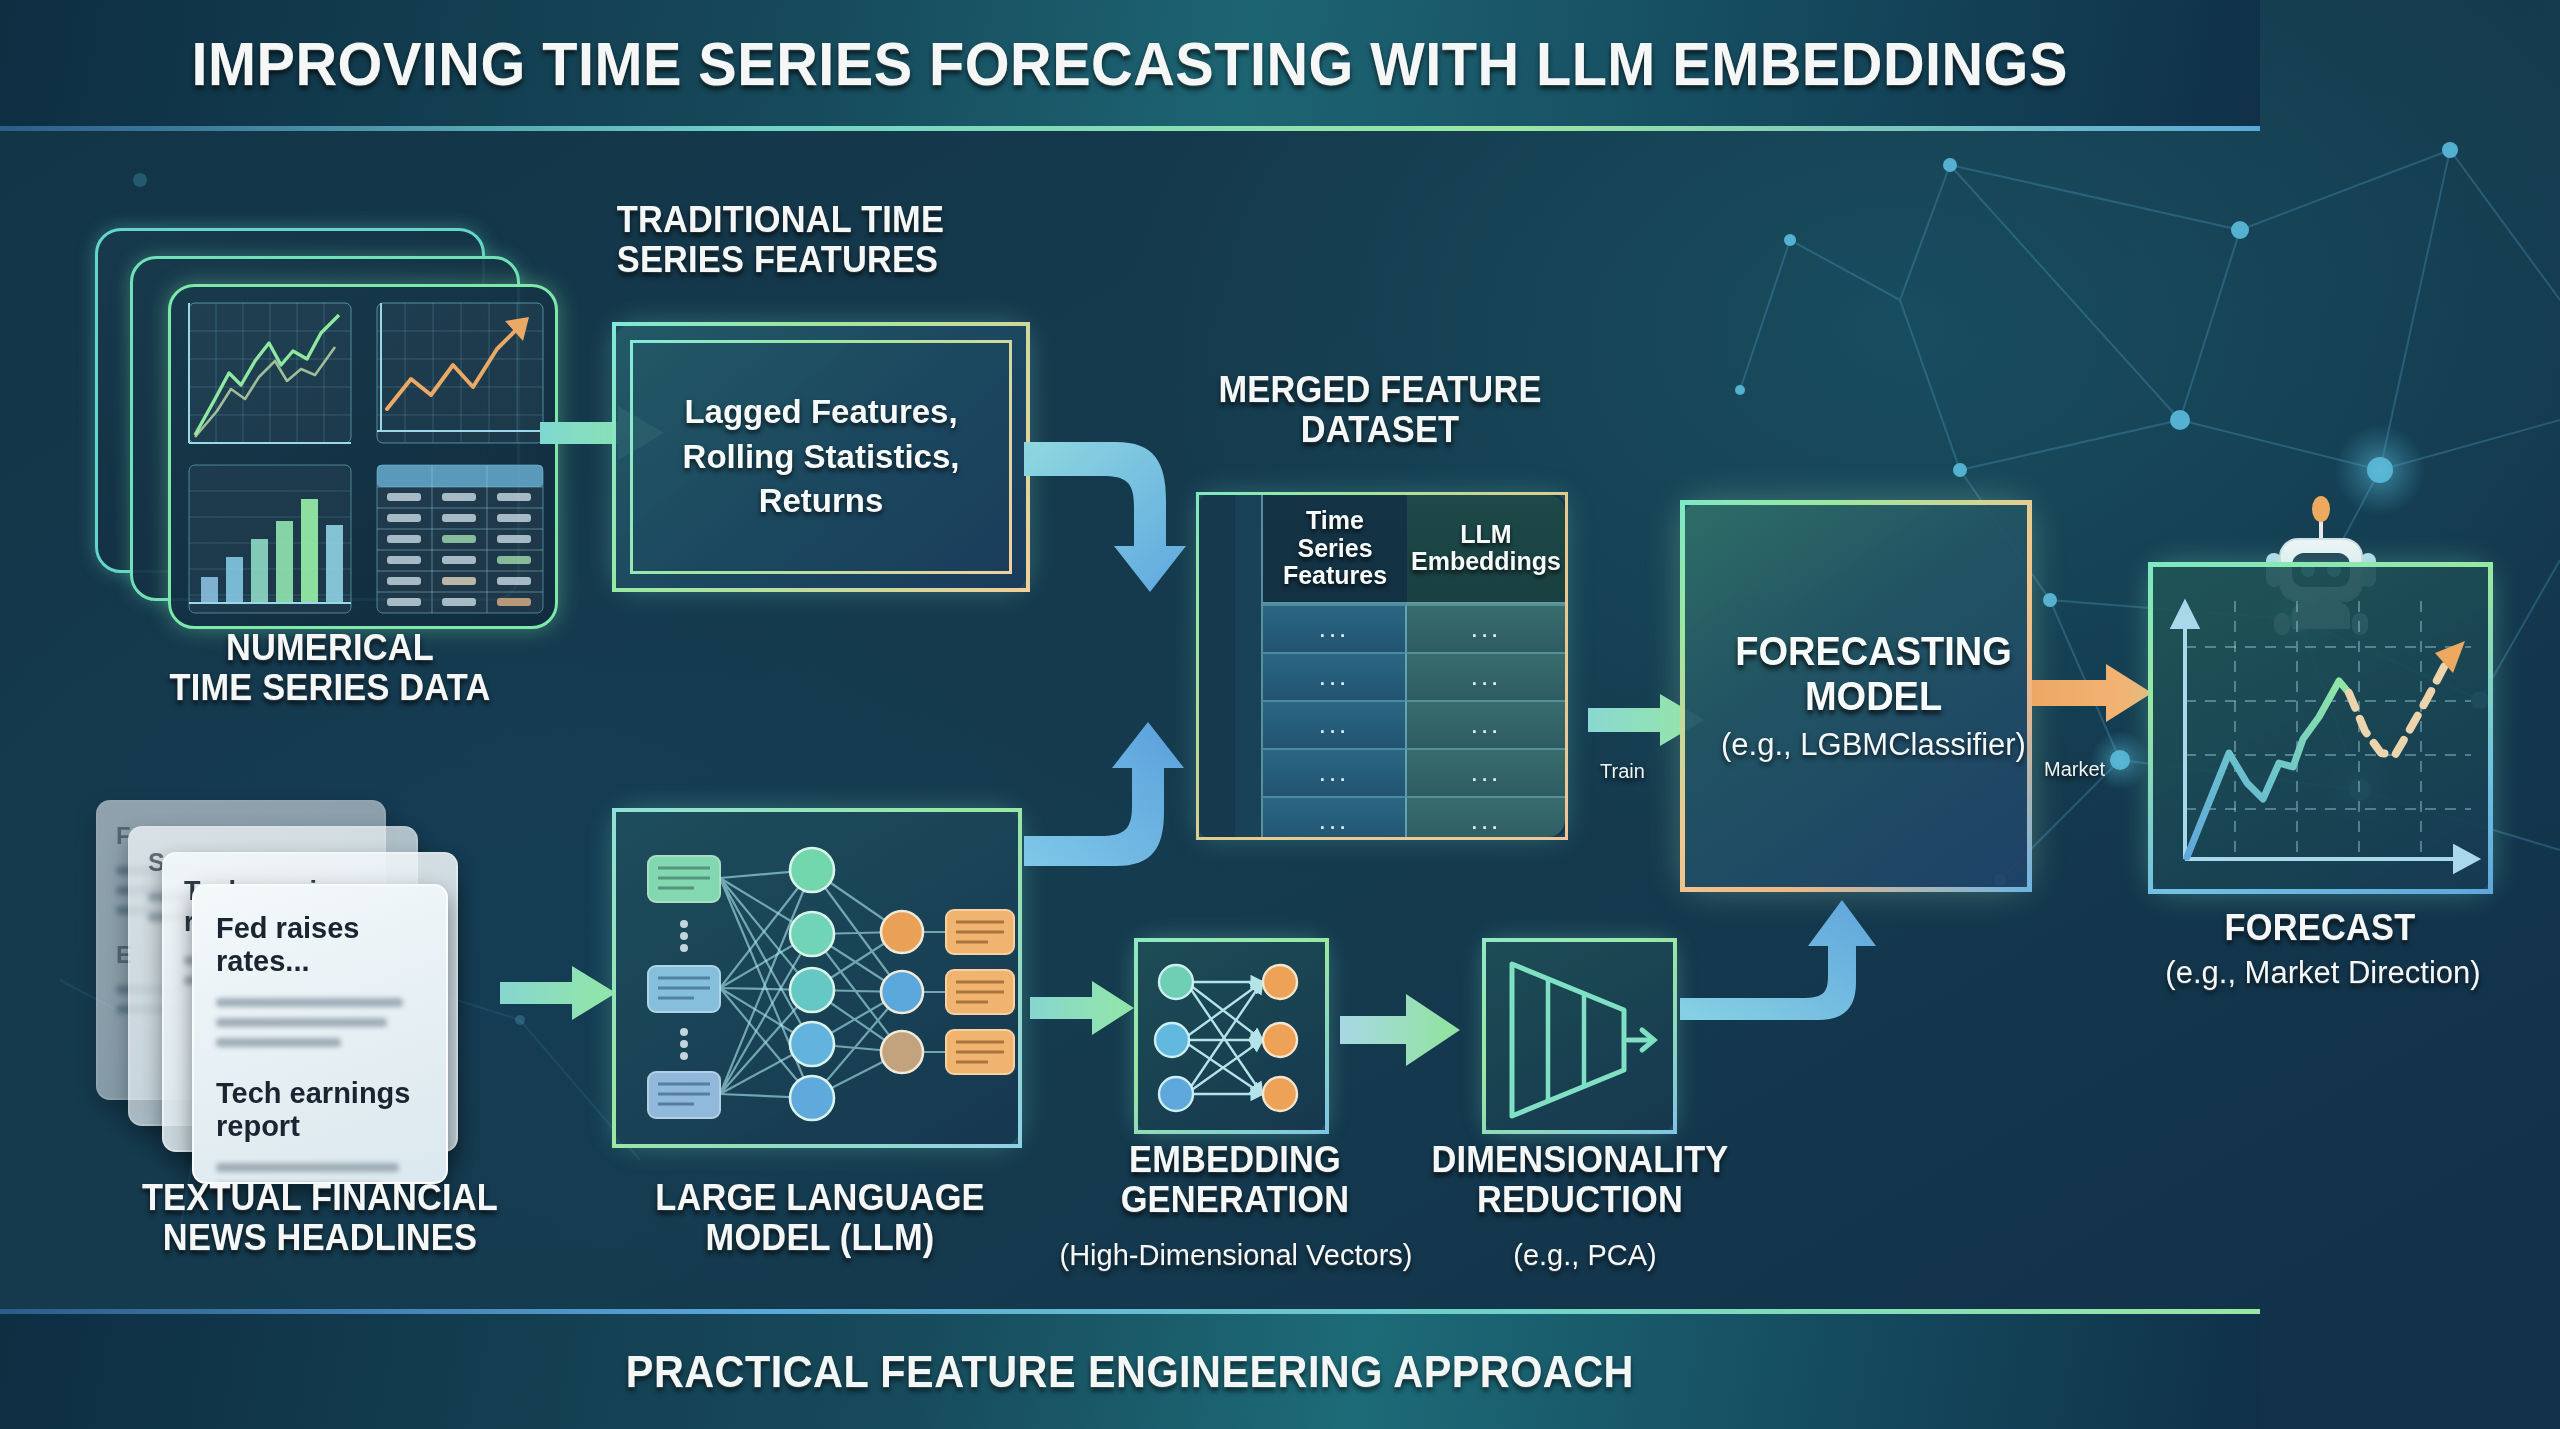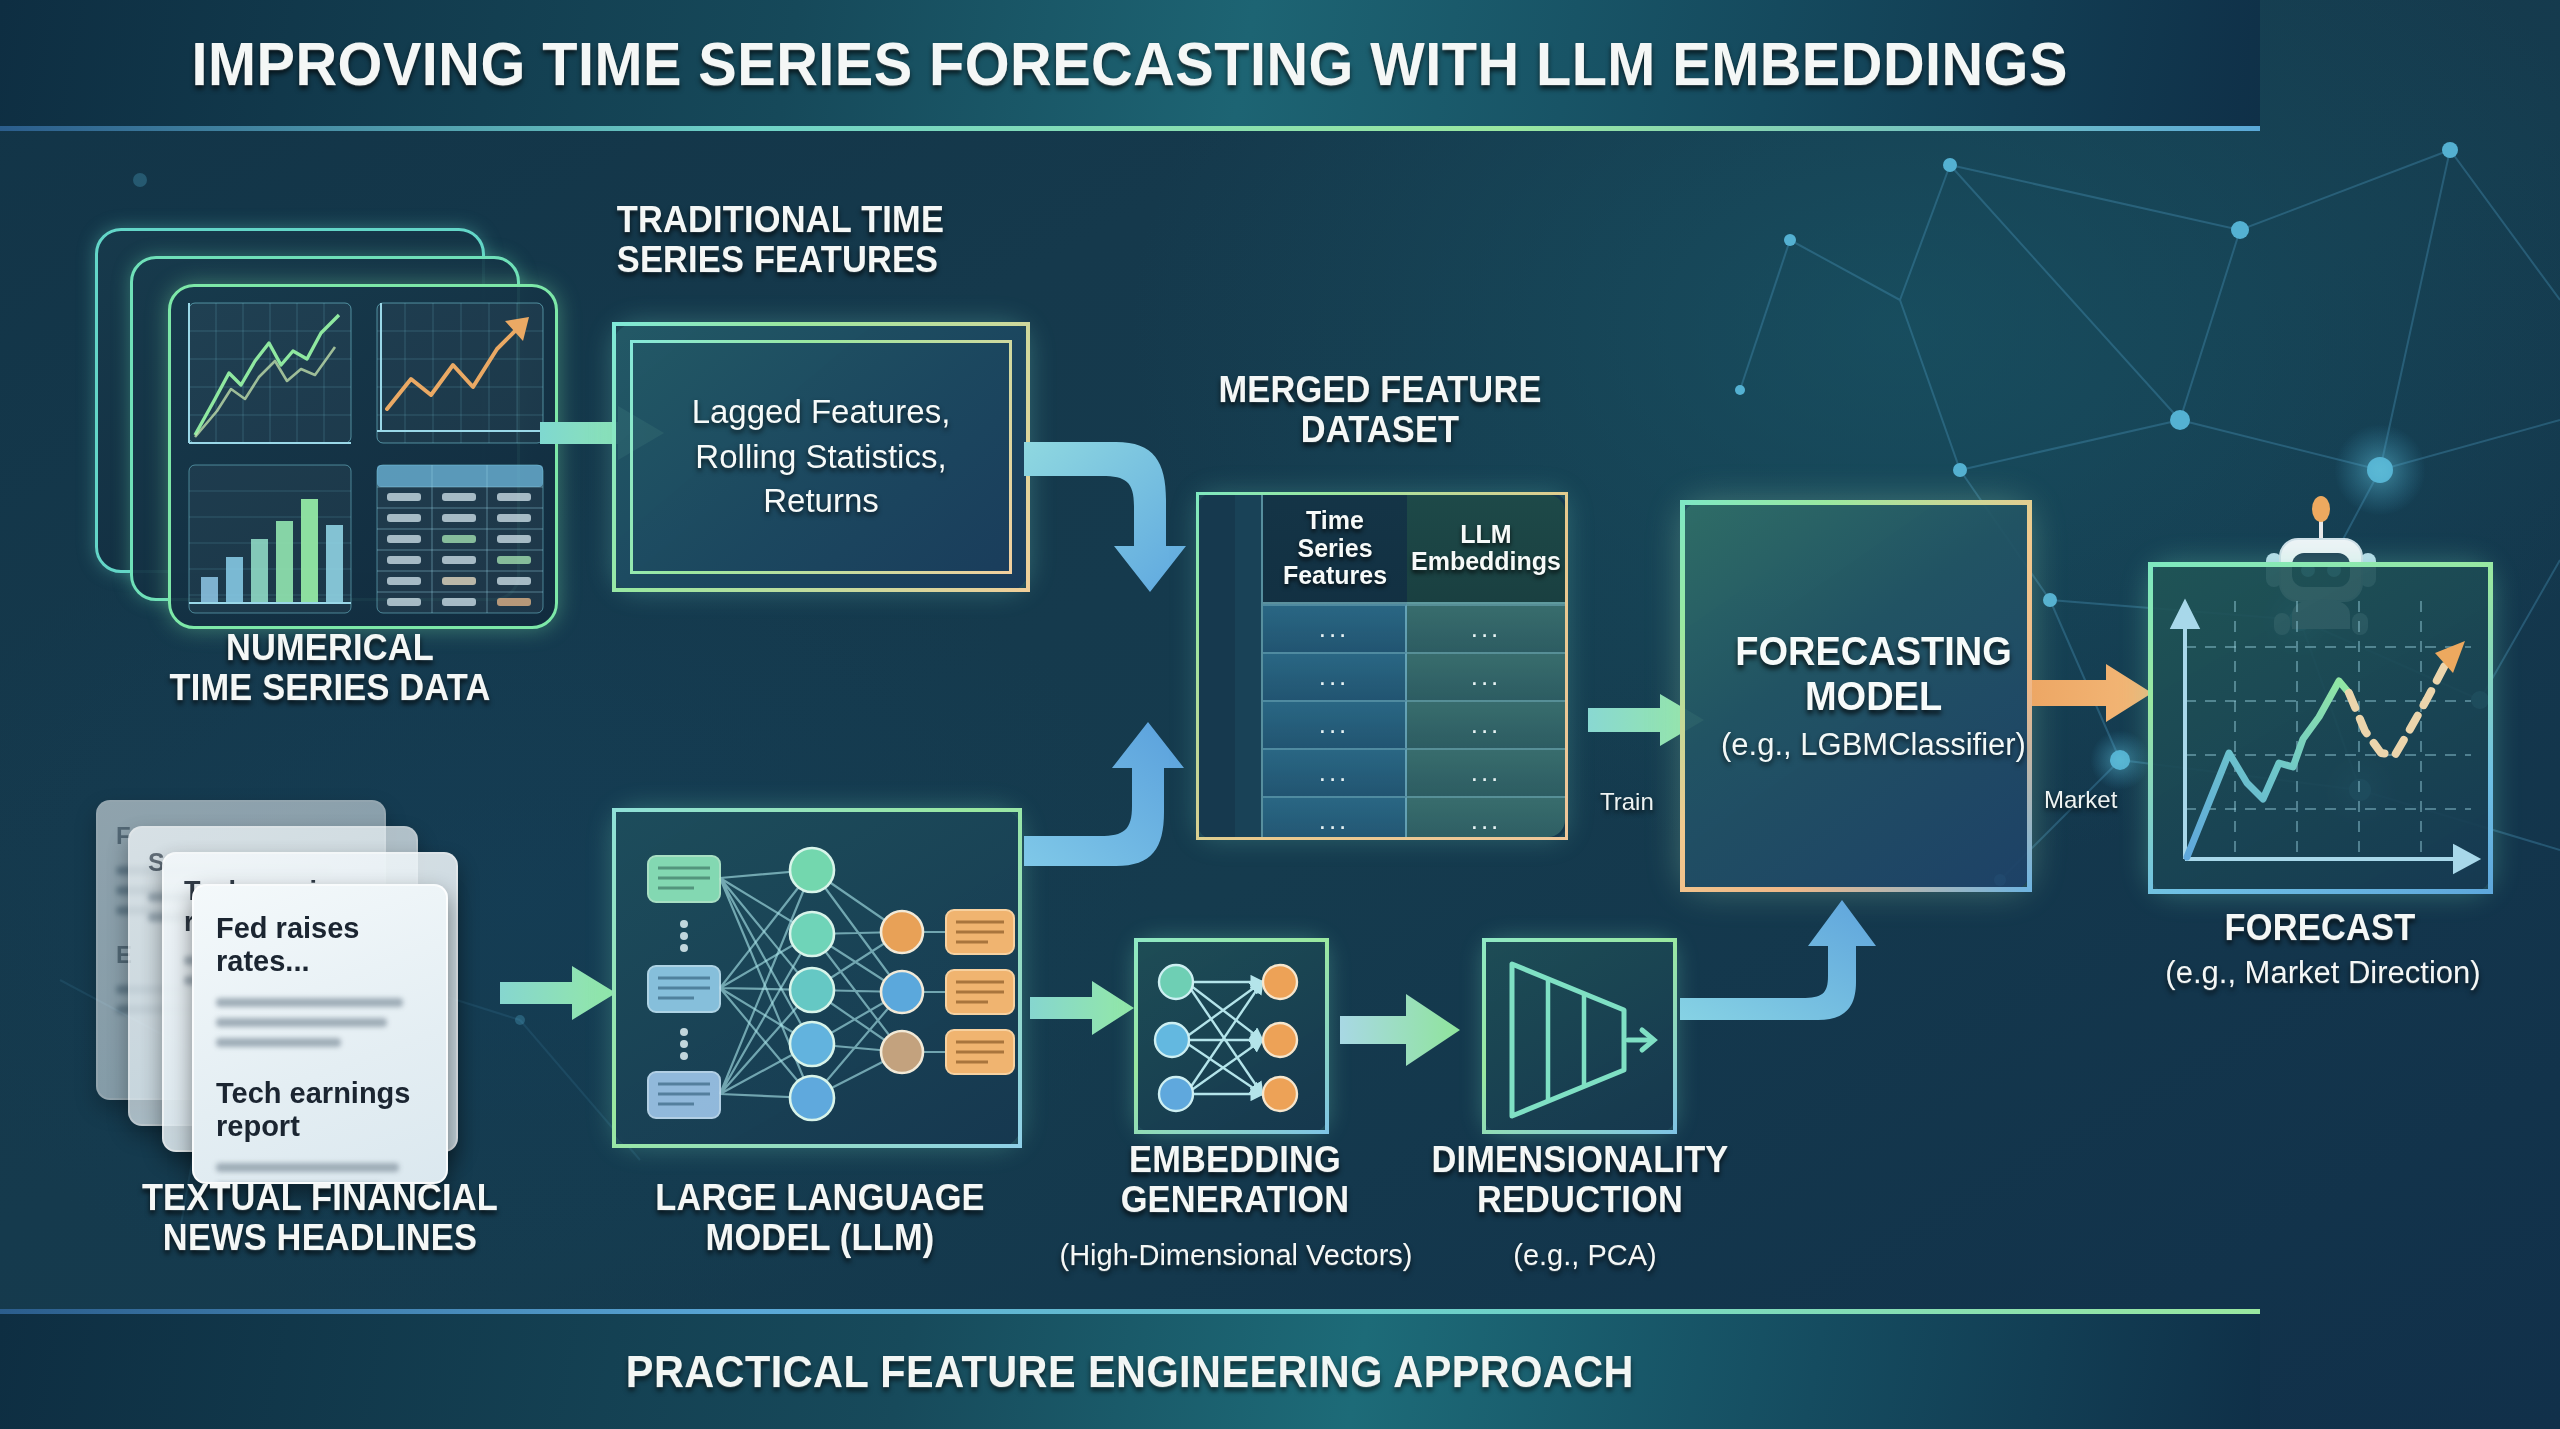--- a/index.html
+++ b/index.html
@@ -55,23 +55,22 @@
   .cap {
     position: absolute; text-align: center;
     color: #f4f7f6; font-weight: bold;
     text-shadow: 0 4px 5px rgba(0,0,0,0.7), 0 1px 0 rgba(255,255,255,0.18);
     line-height: 1.08; transform: scaleX(0.93); letter-spacing: 0.2px;
   }
   .cap.big  { font-size: 37px; }
   .cap.sub  { font-weight: normal; font-size: 31px; transform: scaleX(1); letter-spacing: 0; }
 
   .arrow-label {
-    position: absolute; color: #eef3f2; font-size: 24px;
+    position: absolute; color: #eef3f2; font-size: 20px;
     text-shadow: 0 3px 5px rgba(0,0,0,0.75);
-    margin-top: 28px;
   }
 
   
   .panel { position: absolute; border-radius: 26px; }
 
   
   .stackcard {
     position: absolute; border-radius: 26px;
     background: linear-gradient(150deg, rgba(23,58,76,0.92), rgba(17,43,62,0.95));
     border: 3px solid;
@@ -273,21 +272,21 @@
   </svg>
 
   <div class="cap big" style="left:600px;top:200px;width:480px;text-align:left;">
     <div>TRADITIONAL TIME</div>
     <div>SERIES FEATURES</div>
   </div>
 
   <div class="panel" style="left:612px;top:322px;width:418px;height:270px;
               border:4px solid; border-image: linear-gradient(120deg,#7fe8d8,#9ae8a0 30%,#f0cf9a 100%) 1;
               background: linear-gradient(140deg, rgba(36,92,104,.92), rgba(28,72,96,.95) 55%, rgba(26,60,92,.95));
-              box-shadow: 0 0 26px rgba(120,215,200,.3);">
+              box-shadow: 0 0 26px rgba(120,215,200,.3); font-weight: bold;">
     <div style="position:absolute;inset:14px;border-radius:18px;
                 border:3px solid; border-image: linear-gradient(120deg,#86e8da,#9ae8a0 35%,#f2cf9e 100%) 1;
                 display:flex;align-items:center;justify-content:center;flex-direction:column;
                 color:#f6faf9;font-size:33px;line-height:1.36;text-align:center;
                 text-shadow:0 3px 5px rgba(0,0,0,.7);">
       <div>Lagged Features,</div>
       <div>Rolling Statistics,</div>
       <div>Returns</div>
     </div>
   </div>

